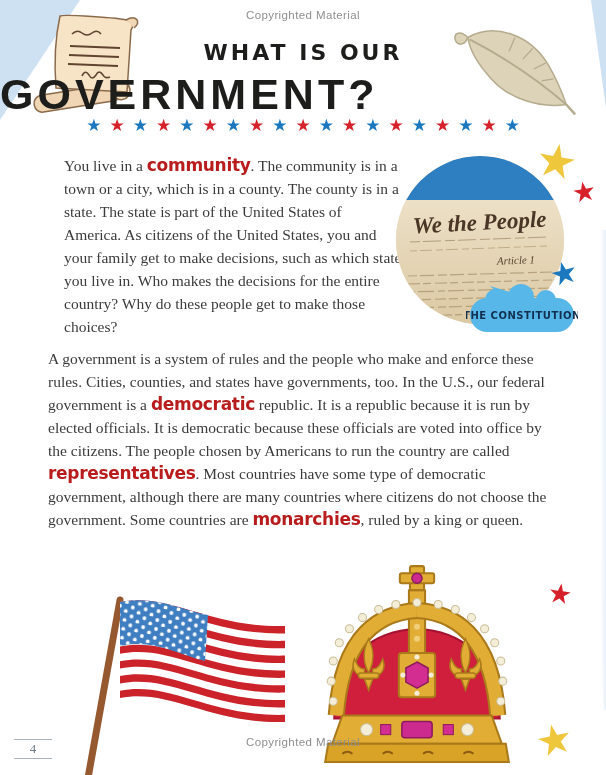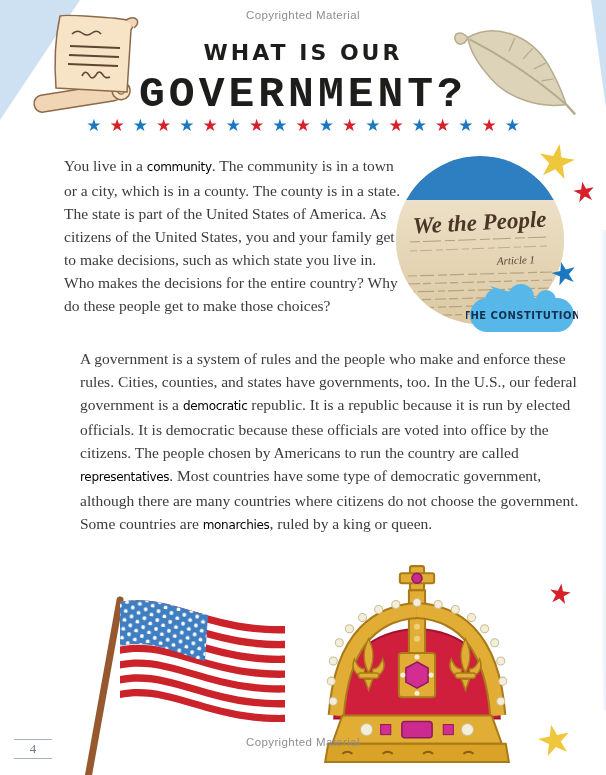--- a/index.html
+++ b/index.html
@@ -17,31 +17,31 @@
   .edge-right{position:absolute;right:0;top:230px;width:6px;height:480px;
     background:linear-gradient(to left,#e7f1fa,rgba(255,255,255,0));border-bottom-left-radius:70%;}
 
   .copyright{position:absolute;left:0;width:100%;text-align:center;
     font-family:"Liberation Sans",sans-serif;font-size:11.5px;color:#8e8e8e;letter-spacing:.4px;}
   .copyright.top{top:9px;}
   .copyright.bottom{top:736px;}
 
   .title1{position:absolute;top:40px;left:0;width:100%;text-align:center;
     font-family:"DejaVu Sans",sans-serif;font-weight:bold;font-size:22px;letter-spacing:3px;color:#1d1d1b;}
-  .title2{position:absolute;top:70px;left:0;width:100%;text-align:center;
-    font-family:Liberation Mono, monospace;font-weight:bold;font-size:43px;letter-spacing:4px;color:#1d1d1b;}
+  .title2{position:absolute;top:70px;left:0;width:100%;
+    font-family:Liberation Sans, sans-serif;font-weight:bold;font-size:43px;letter-spacing:4px;color:#1d1d1b;}
 
   .divider{position:absolute;top:117px;left:0;width:100%;text-align:center;line-height:1;}
   .divider-star{display:inline-block;font-family:"DejaVu Sans",sans-serif;font-size:17px;margin:0 4px;}
   .s-blue{color:#1b78be}.s-red{color:#d6212b}
 
   .para{position:absolute;font-size:15.5px;line-height:23px;color:#3b3b3b;text-align:left;}
   .para1{left:64px;top:154px;width:338px;}
-  .para2{left:80px;top:347px;width:506px;}
-  .kw{font-family:"DejaVu Sans",sans-serif;font-weight:normal;font-size:12px;letter-spacing:-.3px;color:#000000;}
+  .para2{left:48px;top:347px;width:506px;}
+  .kw{font-family:"DejaVu Sans",sans-serif;font-weight:bold;font-size:17px;letter-spacing:-.3px;color:#b91c1c;}
 
   .const-circle{position:absolute;left:396px;top:156px;width:168px;height:168px;border-radius:50%;
     overflow:hidden;background:#efe3c9;}
   .bubble{position:absolute;left:466px;top:284px;width:112px;height:52px;}
 
   .deco-star{position:absolute;font-family:"DejaVu Sans",sans-serif;line-height:1;}
   .star-yr{left:536px;top:138px;font-size:46px;color:#eec73d;transform:rotate(10deg);}
   .star-rr{left:572px;top:178px;font-size:27px;color:#d6212b;transform:rotate(-10deg);}
   .star-br{left:550px;top:258px;font-size:31px;color:#1b78be;transform:rotate(-14deg);}
   .star-rb{left:548px;top:580px;font-size:27px;color:#d6212b;transform:rotate(8deg);}

